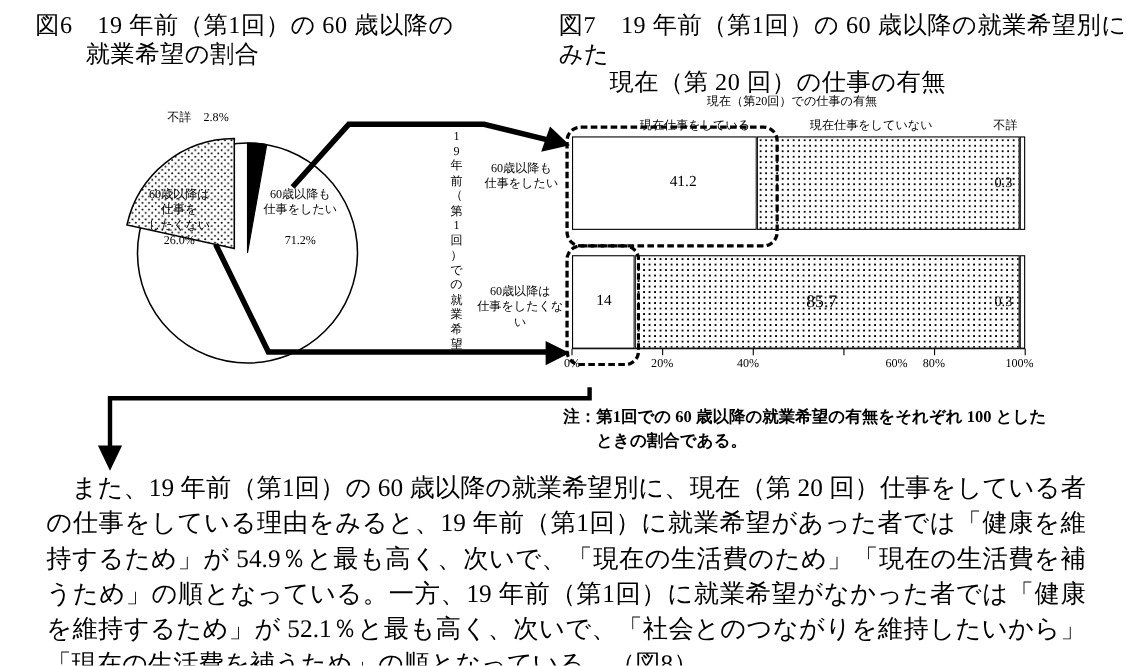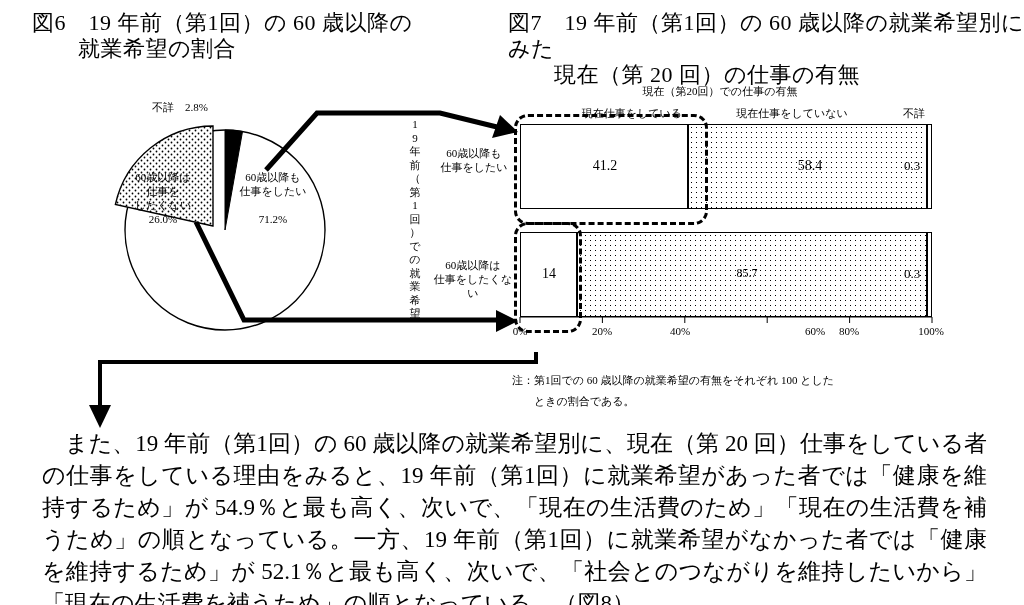--- a/index.html
+++ b/index.html
@@ -17,21 +17,21 @@
   .pie-wrap{left:110px;top:115px;width:230px;height:230px;}
   .lbl{font-size:11px;line-height:14px;text-align:center;}
   .segbox{box-sizing:border-box;border:1px solid #000;height:100%;display:flex;align-items:center;justify-content:center;font-size:13px;}
   .dots{
     background-color:#fff;
     background-image:radial-gradient(#000 0.7px, transparent 0.8px);
     background-size:5px 5px;
   }
   .axis-lbl{font-size:11px;}
   .hdr{font-size:11px;text-align:center;}
-  .note{font-size:11px;line-height:21px;}
+  .note{font-size:15px;line-height:21px;font-weight:bold;}
   .sidecap{font-size:11px;line-height:14px;text-align:center;}
   .body-text{font-size:23px;line-height:32px;text-align:justify;}
   .dashbox{position:absolute;border:3px dashed #000;border-radius:14px;}
   svg{overflow:visible;}
 </style>
 </head>
 <body>
 
 <div class="abs fig-title" style="left:32px;top:10px;width:450px;">
   <div>図6　19 年前（第1回）の 60 歳以降の</div>
@@ -97,51 +97,50 @@
 
   <div class="abs hdr" style="left:10px;top:22px;width:160px;text-align:right;">現在仕事をしている</div>
   <div class="abs hdr" style="left:190px;top:22px;width:180px;">現在仕事をしていない</div>
   <div class="abs hdr" style="left:382px;top:22px;width:40px;">不詳</div>
 
   <div class="abs" style="left:8px;top:40px;width:412px;height:85px;display:flex;">
     <div class="segbox" style="width:41.2%;"></div>
     <div class="segbox dots" style="width:58.4%;"></div>
     <div class="segbox" style="width:1.2%;"></div>
   </div>
-  <div class="abs" style="left:8px;top:74px;width:170px;text-align:center;font-size:14px;">41.2</div>
-  <div class="abs" style="left:178px;top:74px;width:240px;text-align:center;font-size:14px;">58.4</div>
+  <div class="abs" style="left:24px;top:74px;width:170px;text-align:center;font-size:14px;">41.2</div>
   <div class="abs" style="left:392px;top:74px;width:44px;text-align:left;font-size:13px;">0.3</div>
 
   <div class="abs" style="left:8px;top:148px;width:412px;height:85px;display:flex;">
     <div class="segbox" style="width:14%;"></div>
     <div class="segbox dots" style="width:85.7%;"></div>
     <div class="segbox" style="width:1.2%;"></div>
   </div>
   <div class="abs" style="left:8px;top:182px;width:58px;text-align:center;font-size:14px;">14</div>
-  <div class="abs" style="left:70px;top:182px;width:330px;text-align:center;font-size:12px;">85.7</div>
+  <div class="abs" style="left:70px;top:182px;width:330px;text-align:center;font-size:16px;">85.7</div>
   <div class="abs" style="left:392px;top:182px;width:44px;text-align:left;font-size:13px;">0.3</div>
 
   <div class="dashbox" style="left:2px;top:30px;width:188px;height:105px;"></div>
   <div class="dashbox" style="left:2px;top:138px;width:62px;height:105px;"></div>
 
   <svg class="abs" style="left:0;top:0;width:430px;height:275px;">
     <line x1="8" y1="233" x2="420" y2="233" stroke="#000" stroke-width="1"></line>
     <line x1="8" y1="233" x2="8" y2="239" stroke="#000" stroke-width="1"></line>
     <line x1="90.4" y1="233" x2="90.4" y2="239" stroke="#000" stroke-width="1"></line>
     <line x1="172.8" y1="233" x2="172.8" y2="239" stroke="#000" stroke-width="1"></line>
     <line x1="255.2" y1="233" x2="255.2" y2="239" stroke="#000" stroke-width="1"></line>
     <line x1="337.6" y1="233" x2="337.6" y2="239" stroke="#000" stroke-width="1"></line>
     <line x1="420" y1="233" x2="420" y2="239" stroke="#000" stroke-width="1"></line>
   </svg>
   <div class="abs axis-lbl" style="left:-4px;top:241px;width:24px;text-align:center;">0%</div>
   <div class="abs axis-lbl" style="left:76px;top:241px;width:28px;text-align:center;">20%</div>
   <div class="abs axis-lbl" style="left:158px;top:241px;width:28px;text-align:left;">40%</div>
   <div class="abs axis-lbl" style="left:241px;top:241px;width:28px;text-align:center;margin-left:48px;">60%</div>
   <div class="abs axis-lbl" style="left:323px;top:241px;width:28px;text-align:center;">80%</div>
-  <div class="abs axis-lbl" style="left:402px;top:241px;width:34px;text-align:center;">100%</div>
+  <div class="abs axis-lbl" style="left:402px;top:241px;width:34px;text-align:left;">100%</div>
 </div>
 
 <div class="abs sidecap" style="left:436px;top:146px;width:76px;">
   <div>60歳以降も</div>
   <div>仕事をしたい</div>
 </div>
 <div class="abs sidecap" style="left:432px;top:258px;width:82px;">
   <div>60歳以降は</div>
   <div>仕事をしたくない</div>
 </div>

